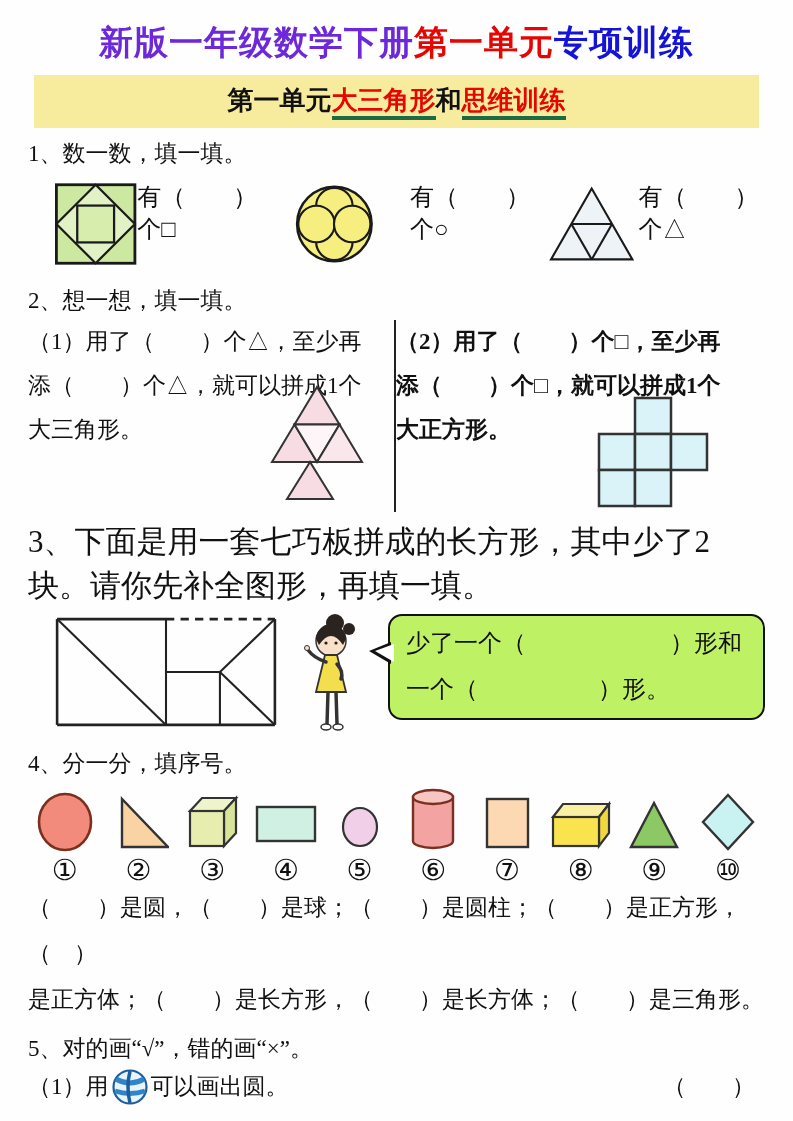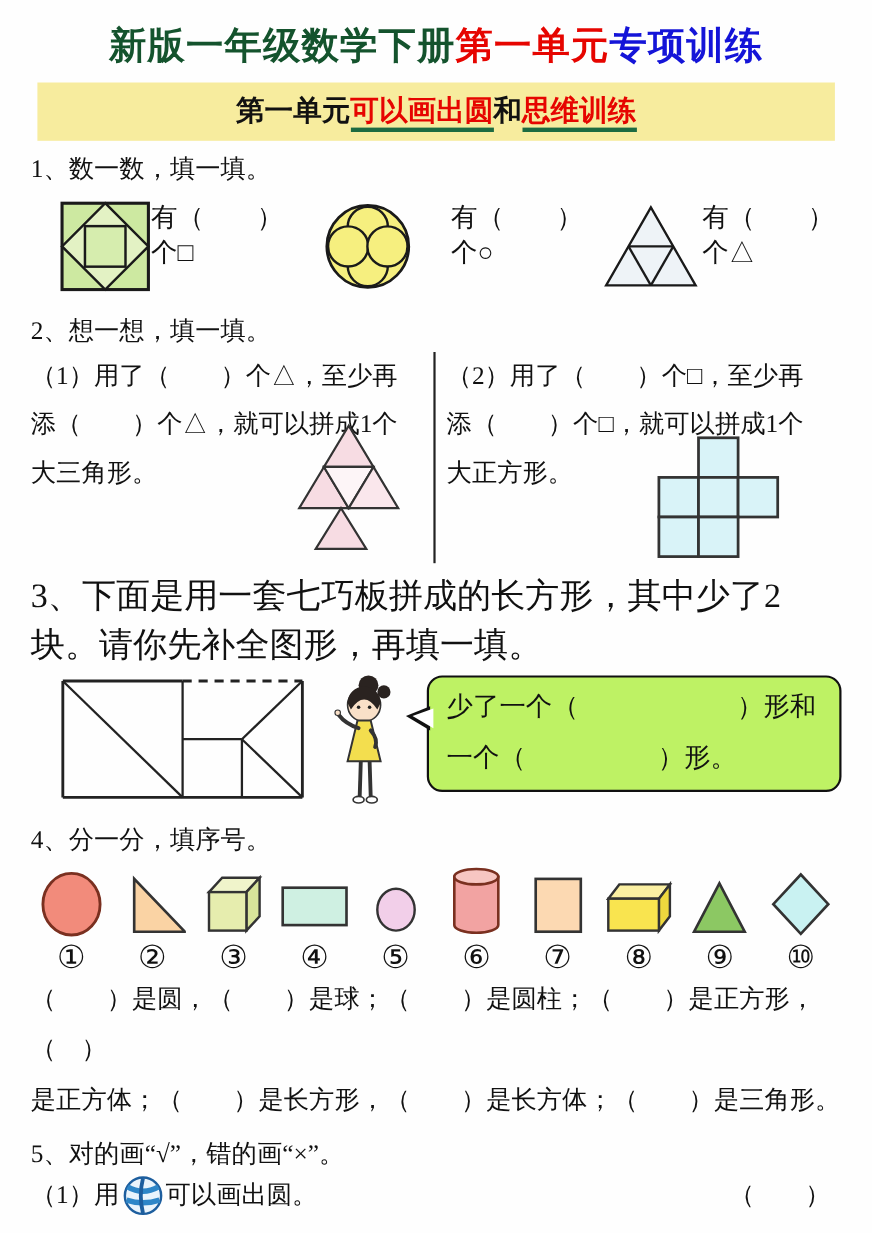--- a/index.html
+++ b/index.html
@@ -6,21 +6,21 @@
   .page{
     width:793px;height:1121px;margin:0 auto;background:#fefefe;
     box-sizing:border-box;padding:8px 28px 0 28px;overflow:hidden;
     font-family:"Liberation Serif",serif;color:#111;
   }
   
   .title{
     margin:14px 0 0 0;text-align:center;font-size:34px;font-weight:900;
     font-family:"Liberation Sans",sans-serif;letter-spacing:1px;line-height:1.2;
   }
-  .t-black{color:#14532d;}
+  .t-black{color:#6d28d9;}
   .t-red{color:#e60500;}
   .t-blue{color:#1414d8;}
   .subtitle{
     margin:12px 6px 4px 6px;background:#f7ec9e;text-align:center;
     font-size:26px;font-weight:900;font-family:"Liberation Sans",sans-serif;
     padding:8px 0 10px 0;
   }
   .subtitle .red{color:#e60500;}
   .subtitle .u{border-bottom:4px solid #1d6b41;padding-bottom:1px;}
   
@@ -33,21 +33,21 @@
   .q1-col.c2{width:290px;gap:35px;}
   .q1-col.c3{flex:1;}
   .q1-fig{height:102px;}
   .q1-label{font-size:24px;margin-top:8px;}
   .c1 .q1-fig{margin-left:26px;}
   .c2 .q1-fig{margin-left:30px;}
   .c3 .q1-fig{margin-left:12px;}
   
   .q2-cols{display:flex;margin-top:2px;}
   .q2-left{width:368px;border-right:2px solid #222;position:relative;min-height:192px;box-sizing:border-box;padding-right:6px;}
-  .q2-right{flex:1;position:relative;padding-left:10px;min-height:192px;}
+  .q2-right{flex:1;position:relative;padding-left:0;min-height:192px;font-weight:bold;}
   .q2-figA{position:absolute;right:16px;top:62px;}
   .q2-figB{position:absolute;right:54px;top:76px;}
   
   .q3-prompt{font-size:31px;line-height:44px;margin-top:8px;}
   .q3-row{display:flex;align-items:flex-start;margin-top:2px;}
   .q3-tangram{margin-left:22px;margin-top:6px;}
   .q3-girl{margin-left:4px;margin-top:2px;}
   .bubble{
     position:relative;flex:1;margin-left:14px;margin-top:4px;
     border:2.5px solid #111;border-radius:14px;background:#bef264;
@@ -78,21 +78,21 @@
 </head>
 <body>
 
 <div class="page">
 
   <h1 class="title">
     <span class="t-black">新版一年级数学下册</span><span class="t-red">第一单元</span><span class="t-blue">专项训练</span>
   </h1>
 
   <div class="subtitle">
-    <span>第一单元</span><span class="red u">可以画出圆</span><span>和</span><span class="red u">思维训练</span>
+    <span>第一单元</span><span class="red u">大三角形</span><span>和</span><span class="red u">思维训练</span>
   </div>
 
   <div class="q1">
     <div class="prompt">1、数一数，填一填。</div>
     <div class="q1-row">
       <div class="q1-col c1">
         <svg class="q1-fig" width="104" height="102" viewBox="0 0 104 104">
           <rect x="3" y="3" width="98" height="98" fill="#cde9a1" stroke="#1a1a1a" stroke-width="3.5"></rect>
           <polygon points="52,3 101,52 52,101 3,52" fill="#e3f2c4" stroke="#1a1a1a" stroke-width="2.8"></polygon>
           <rect x="29" y="29" width="46" height="46" fill="#d6edae" stroke="#1a1a1a" stroke-width="2.8"></rect>

